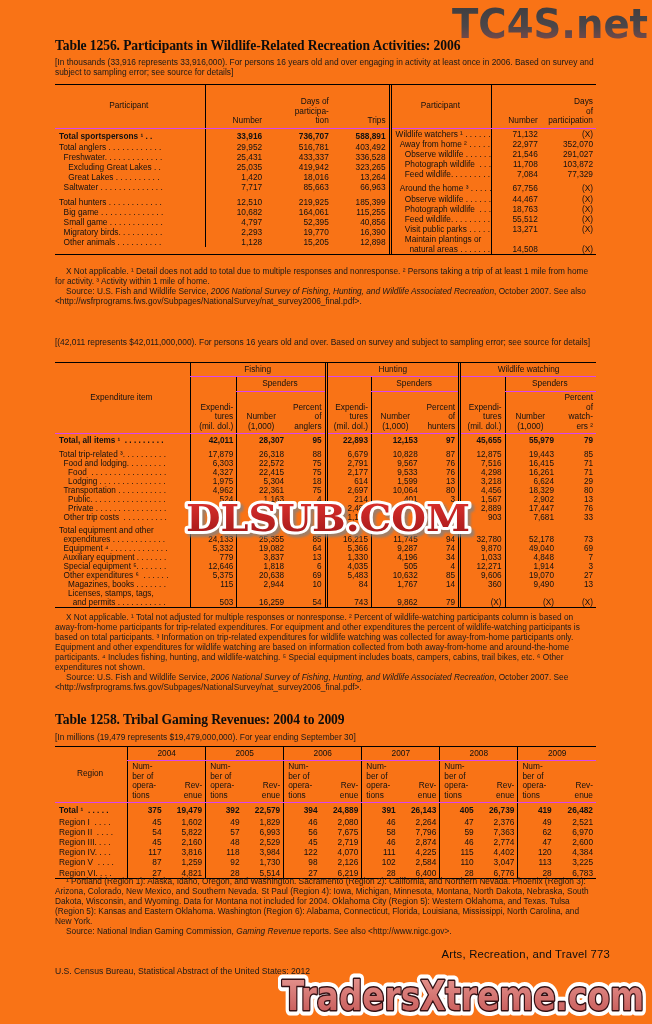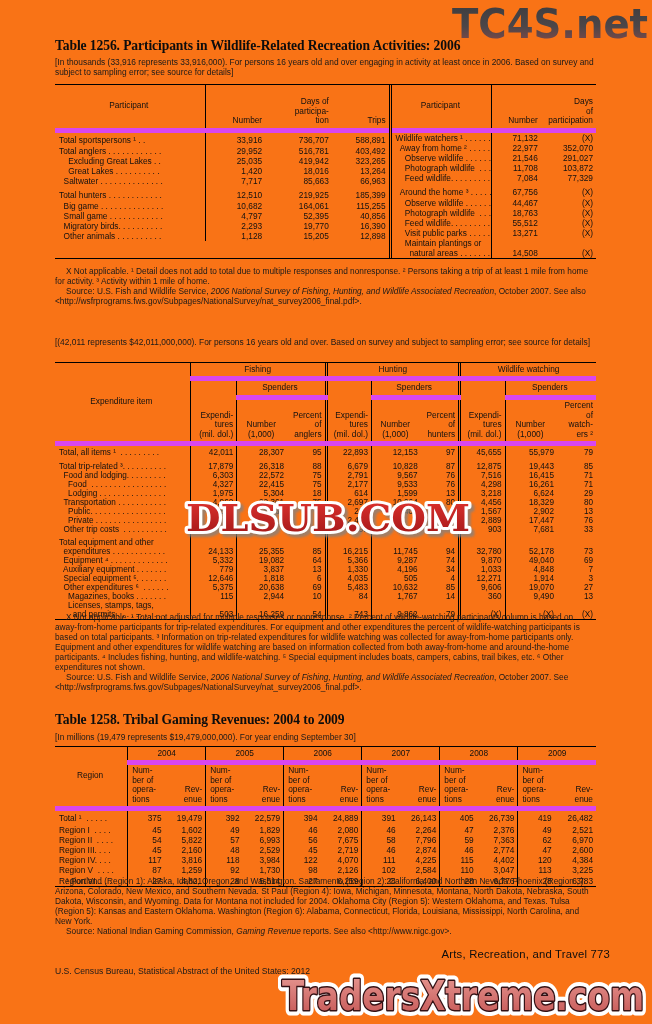--- a/index.html
+++ b/index.html
@@ -12,27 +12,27 @@
              letter-spacing:-0.1px;color:#0d0d0d;width:560px;}
   .tbl-note{font-size:8.4px;line-height:10px;width:541px;color:#1a1a1a;}
   .fnblock{width:541px;font-size:8.3px;line-height:10px;color:#1a1a1a;}
   .fnblock p{margin:0;text-indent:11px;}
 
   
   table{border-collapse:collapse;table-layout:fixed;width:100%;}
   .tbox{border-top:1.6px solid #000;border-bottom:1.4px solid #000;width:541px;}
   th{font-weight:normal;font-size:8.3px;line-height:9.6px;padding:1px 3px 2px 1px;
      vertical-align:bottom;text-align:right;white-space:pre-line;
-     border-bottom:5px solid #d946ef;}
+     border-bottom:1px solid #d946ef;}
   th.stubh{text-align:center;vertical-align:middle;}
   th.grp{text-align:center;vertical-align:middle;padding:1px 16px;}
   td{font-size:8.3px;line-height:10.1px;padding:0 3px 0 1px;vertical-align:bottom;}
   td.stub{text-align:left;white-space:pre;overflow:hidden;padding-left:4px;}
   td.num{text-align:right;white-space:nowrap;overflow:hidden;}
-  tr.b td{font-weight:normal;}
+  tr.b td{font-weight:bold;}
   tr.b td{padding-top:2px;padding-bottom:1px;}
   tr.gap td{padding-top:4px;}
   .bl1{border-left:1px solid #000;}
   .bl3{border-left:3px double #000;}
 
   
   .t1256{display:flex;align-items:stretch;}
   .t1256 .half{height:auto;}
   .t1256 .half-left{width:62%;}
   .t1256 .half-right{width:38%;border-left:3px double #000;}
@@ -90,20 +90,26 @@
               <td class="stub">Total sportspersons ¹ . .</td>
               <td class="num bl1">33,916</td>
               <td class="num">736,707</td>
               <td class="num">588,891</td>
             </tr>
             <tr>
               <td class="stub">Total anglers . . . . . . . . . . . .</td>
               <td class="num bl1">29,952</td>
               <td class="num">516,781</td>
               <td class="num">403,492</td>
+            </tr>
+            <tr>
+              <td class="stub">  Freshwater. . . . . . . . . . . . .</td>
+              <td class="num bl1">25,431</td>
+              <td class="num">433,337</td>
+              <td class="num">336,528</td>
             </tr>
             <tr>
               <td class="stub">    Excluding Great Lakes . .</td>
               <td class="num bl1">25,035</td>
               <td class="num">419,942</td>
               <td class="num">323,265</td>
             </tr>
             <tr>
               <td class="stub">    Great Lakes . . . . . . . . . .</td>
               <td class="num bl1">1,420</td>

